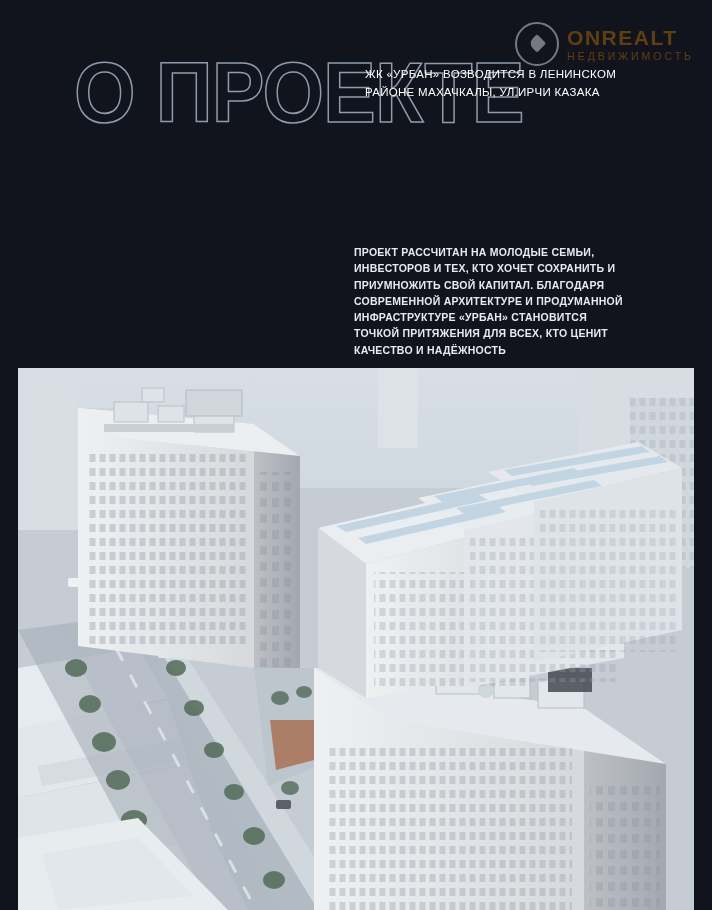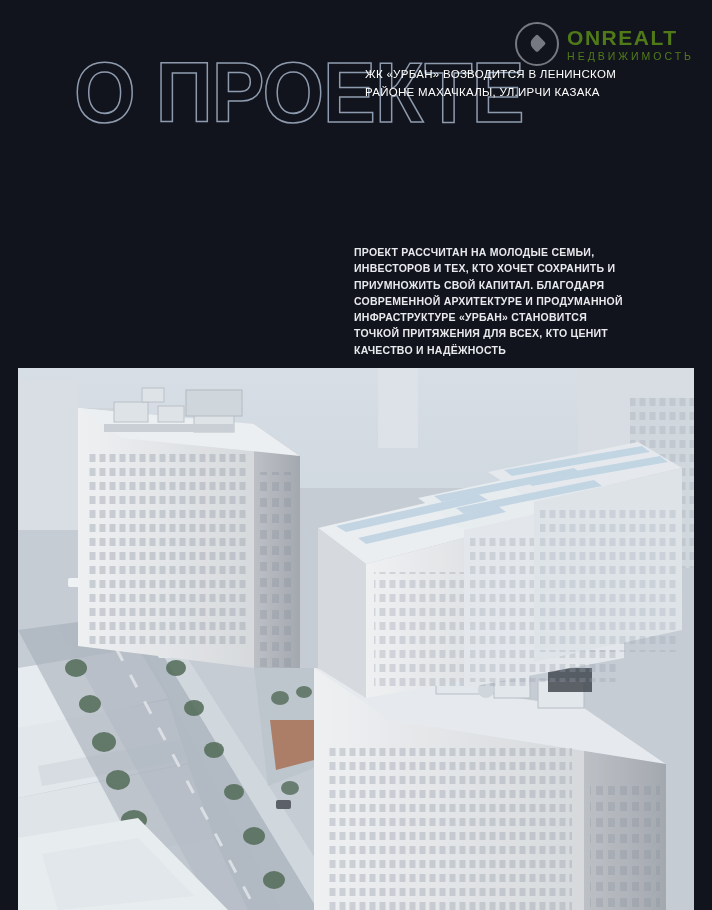--- a/index.html
+++ b/index.html
@@ -55,21 +55,21 @@
     left: 50%;
     top: 50%;
     width: 13px;
     height: 13px;
     background: #c9ccd4;
     transform: translate(-50%, -55%) rotate(45deg);
     border-radius: 2px 2px 2px 7px;
   }
   .wm-text {
     line-height: 1;
-    color: #84cc16;
+    color: #a16207;
   }
   .wm-name {
     font-size: 21px;
     font-weight: bold;
     letter-spacing: 1.5px;
   }
   .wm-sub {
     font-size: 10.5px;
     letter-spacing: 3.0px;
     margin-top: 3px;

